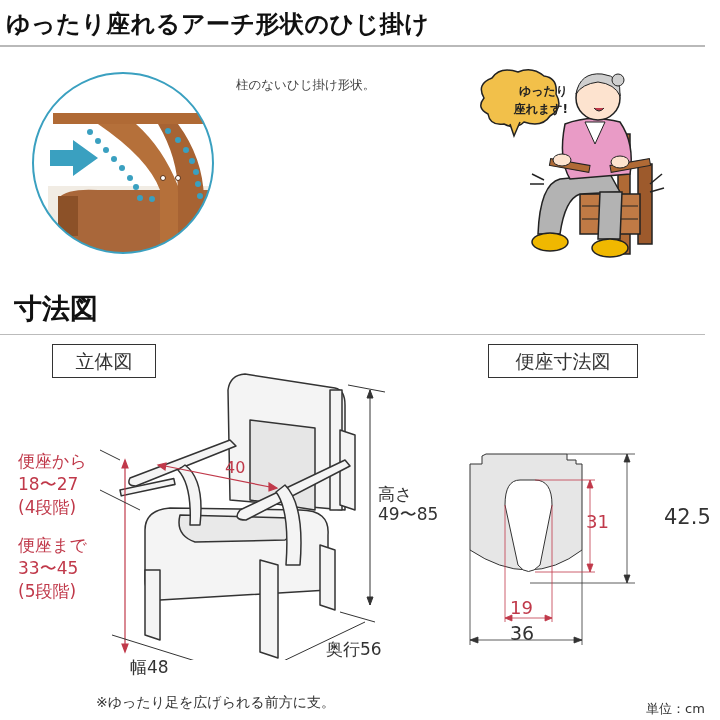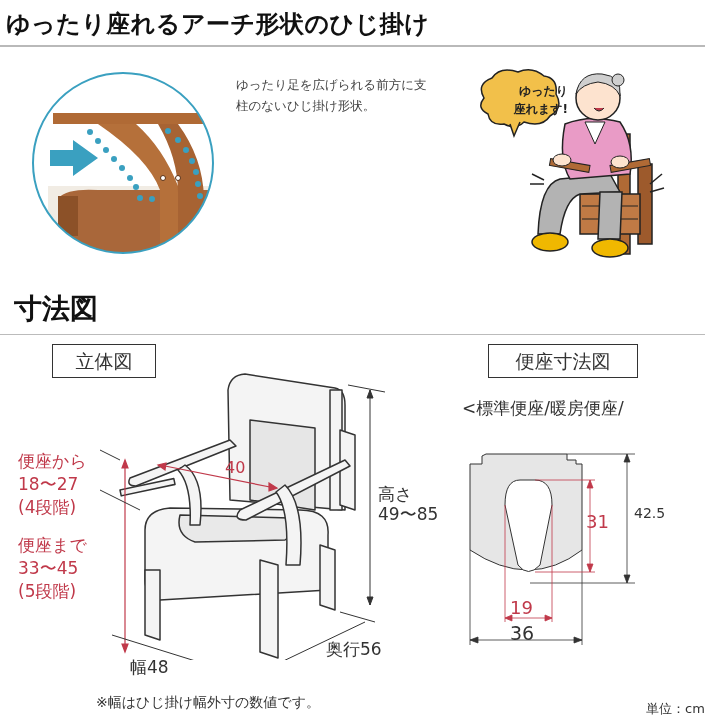--- a/index.html
+++ b/index.html
@@ -57,21 +57,20 @@
         <circle cx="168" cy="104" r="3"></circle>
         <circle cx="170" cy="116" r="3"></circle>
         <circle cx="172" cy="128" r="3"></circle>
     </g>
     <path d="M22 82 L45 82 L45 72 L70 90 L45 108 L45 98 L22 98 Z" fill="#3aa0c0"></path>
   </g>
   <circle cx="95" cy="95" r="90" fill="none" stroke="#3aa0c0" stroke-width="2"></circle>
 </svg>
 
 <div class="abs desc">
-  <div>ゆったり足を広げられる前方に支</div>
   <div>柱のないひじ掛け形状。</div>
 </div>
 
 <svg class="abs" style="left:470px;top:64px" width="200" height="210" viewBox="0 0 200 210">
 
   <rect x="148" y="70" width="12" height="120" fill="#b06a35" stroke="#222" stroke-width="1.5"></rect>
   <rect x="168" y="100" width="14" height="80" fill="#9d5a2c" stroke="#222" stroke-width="1.5"></rect>
   <rect x="110" y="130" width="60" height="40" fill="#c07a45" stroke="#222" stroke-width="1.5"></rect>
   <line x1="112" y1="142" x2="168" y2="142" stroke="#222"></line>
     <line x1="112" y1="155" x2="168" y2="155" stroke="#222"></line>
@@ -174,24 +173,23 @@
   <div>(5段階)</div>
 </div>
 <div class="abs redtxt" style="left:225px;top:456px;font-size:16px">40</div>
 
 <div class="abs dimtxt" style="left:378px;top:484px;line-height:20px">
   <div>高さ</div>
   <div>49〜85</div>
 </div>
 <div class="abs dimtxt" style="left:326px;top:638px">奥行56</div>
 <div class="abs dimtxt" style="left:130px;top:656px">幅48</div>
-<div class="abs note" style="left:96px;top:694px">※幅はひじ掛け幅外寸の数値です。</div>
+<div class="abs note" style="left:96px;top:694px">※ゆったり足を広げられる前方に支。</div>
 
 <div class="abs seattypes" style="left:462px;top:396px">
-  <div>&lt;標準便座/暖房便座/</div>
 </div>
 
 <svg class="abs" style="left:460px;top:450px" width="250" height="200" viewBox="0 0 250 200">
   <path d="M10 14 L22 14 L22 6 L26 4 L107 4 L107 10 L116 10 L116 14 L122 14 L122 100 Q70 140 10 100 Z" fill="#e6e6e6" stroke="#333" stroke-width="1"></path>
   <path d="M60 30 Q45 30 45 55 L58 115 Q68 128 80 115 L92 55 Q92 30 75 30 Z" fill="#fff" stroke="#333" stroke-width="1"></path>
 
   <g stroke="#333" stroke-width="0.8" fill="#333">
     <line x1="107" y1="4" x2="175" y2="4"></line>
     <line x1="70" y1="133" x2="175" y2="133"></line>
     <line x1="167" y1="4" x2="167" y2="133"></line>
@@ -211,17 +209,17 @@
     <path d="M127 38 L130 30 L133 38 Z"></path>
       <path d="M127 114 L130 122 L133 114 Z"></path>
     <line x1="45" y1="55" x2="45" y2="172"></line>
     <line x1="92" y1="55" x2="92" y2="172"></line>
     <line x1="45" y1="168" x2="92" y2="168"></line>
     <path d="M52 165 L45 168 L52 171 Z"></path>
       <path d="M85 165 L92 168 L85 171 Z"></path>
   </g>
 </svg>
 <div class="abs redtxt" style="left:586px;top:510px;font-size:18px">31</div>
-<div class="abs dimtxt" style="left:634px;top:505px;font-size:14px">42.5</div>
+<div class="abs dimtxt" style="left:664px;top:505px;font-size:21px">42.5</div>
 <div class="abs redtxt" style="left:510px;top:596px;font-size:18px">19</div>
 <div class="abs dimtxt" style="left:510px;top:622px;font-size:19px">36</div>
 
 <div class="abs unit" style="left:646px;top:700px">単位：cm</div>
 
 </body></html>

